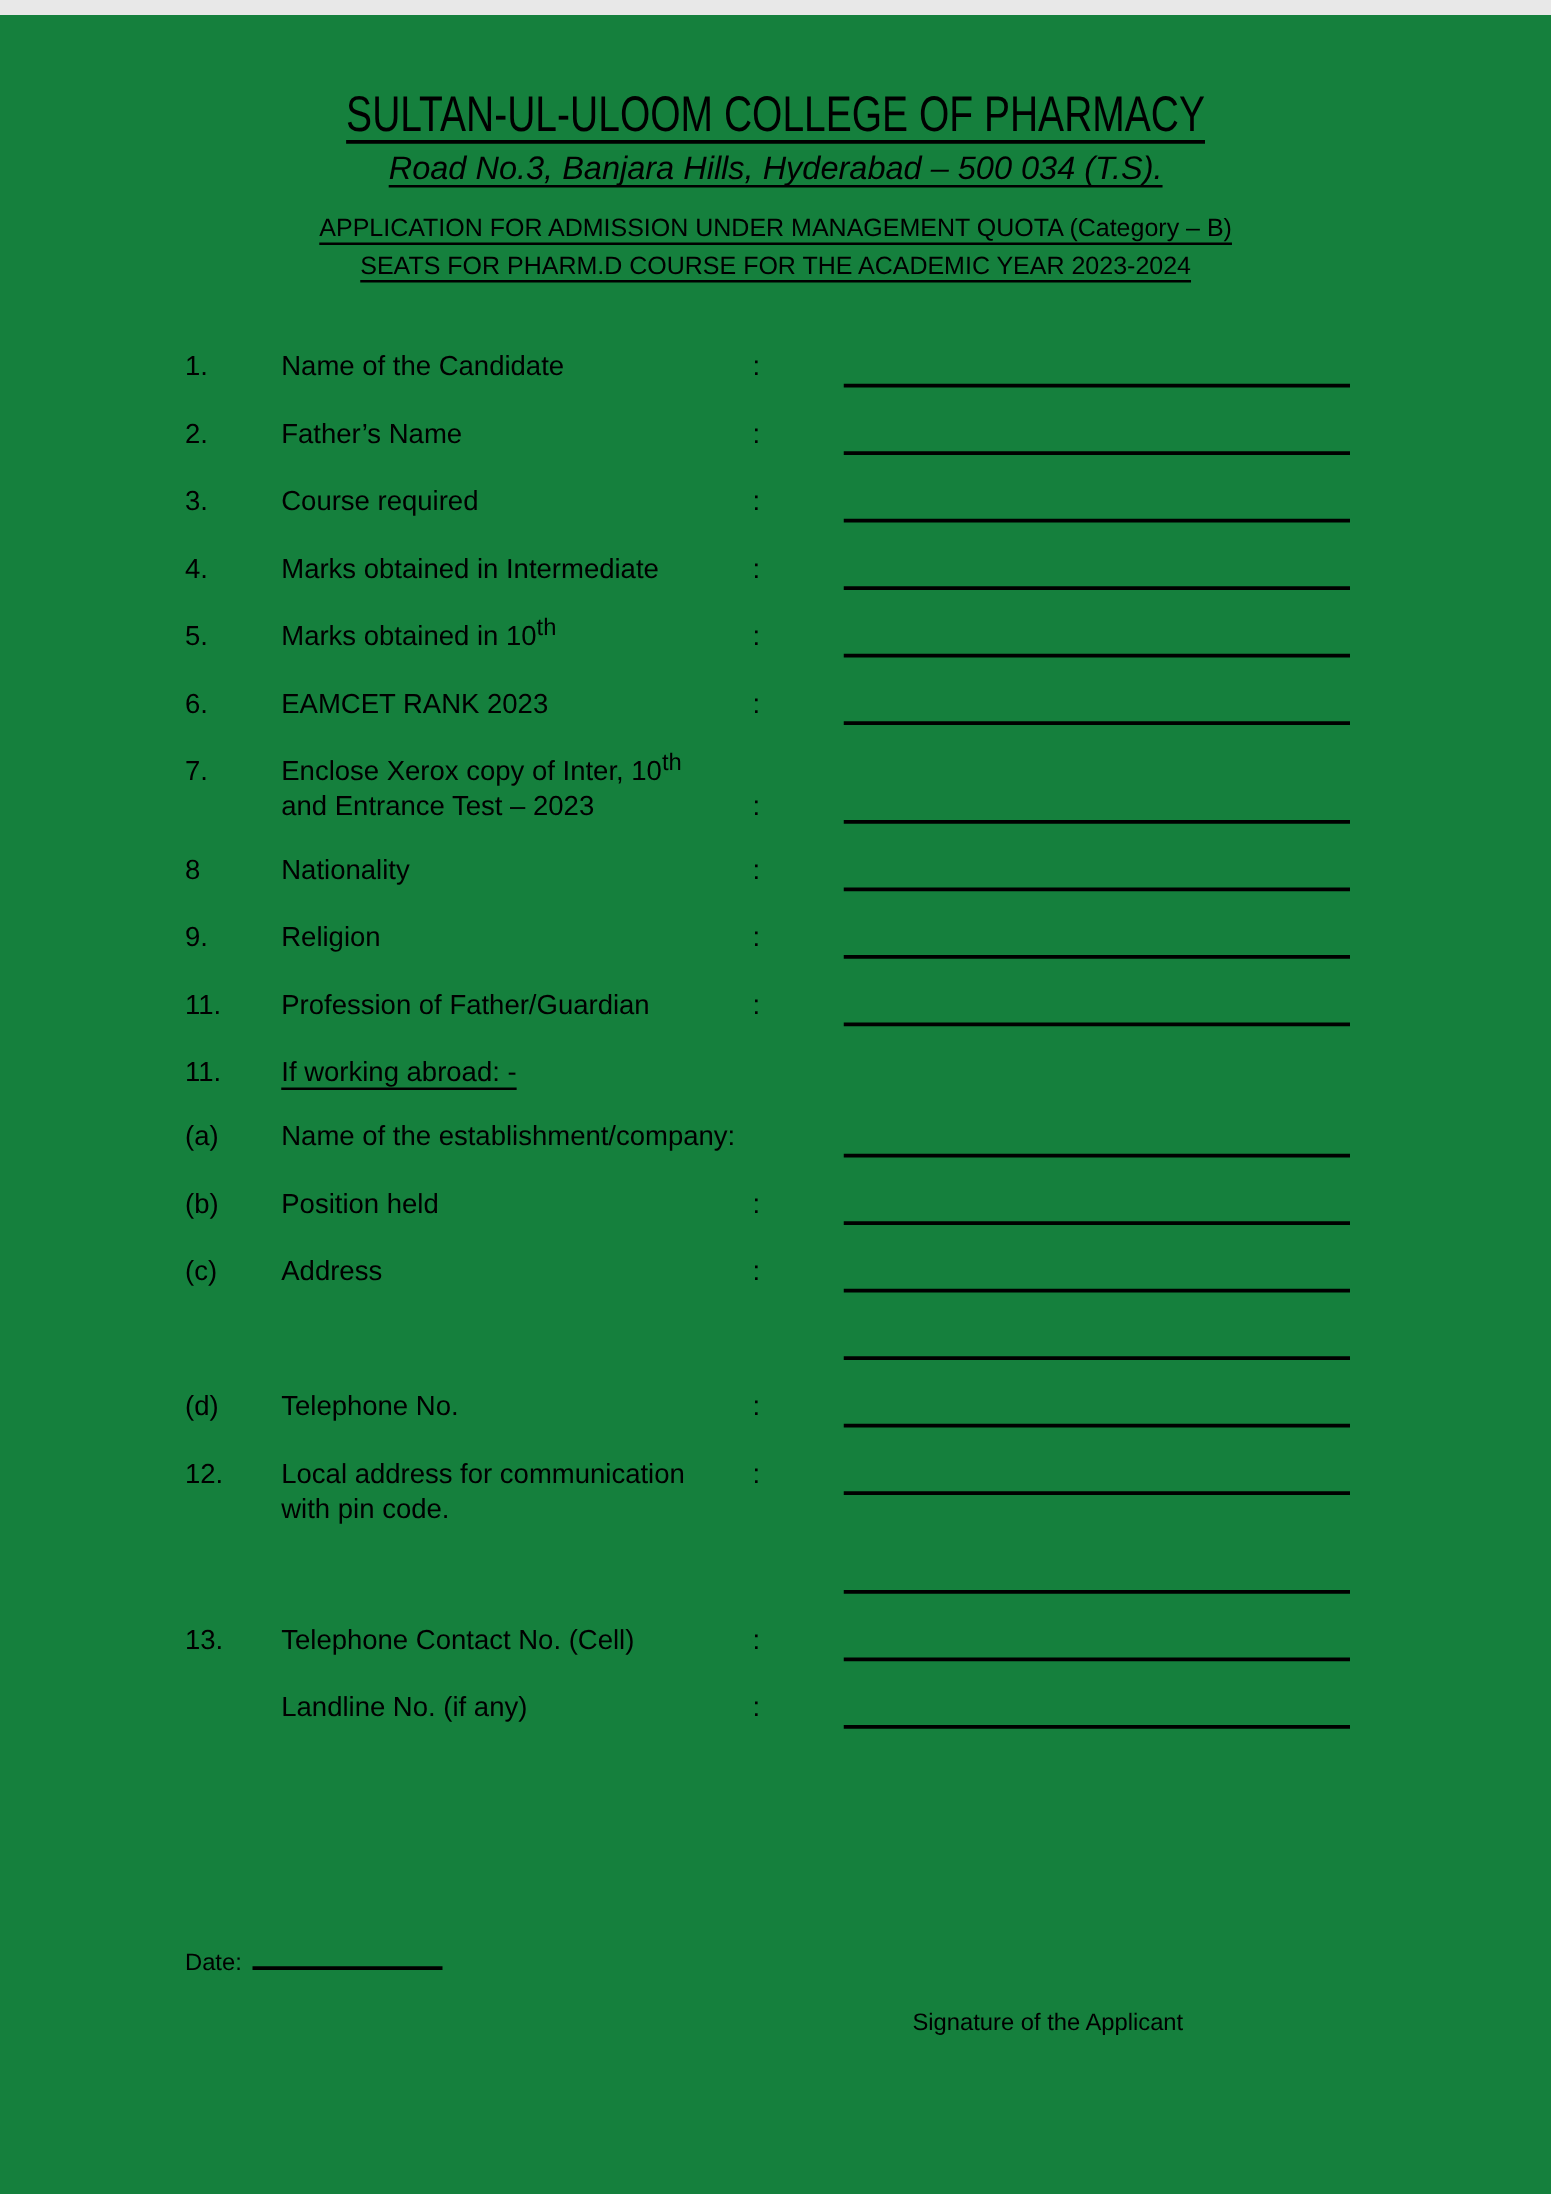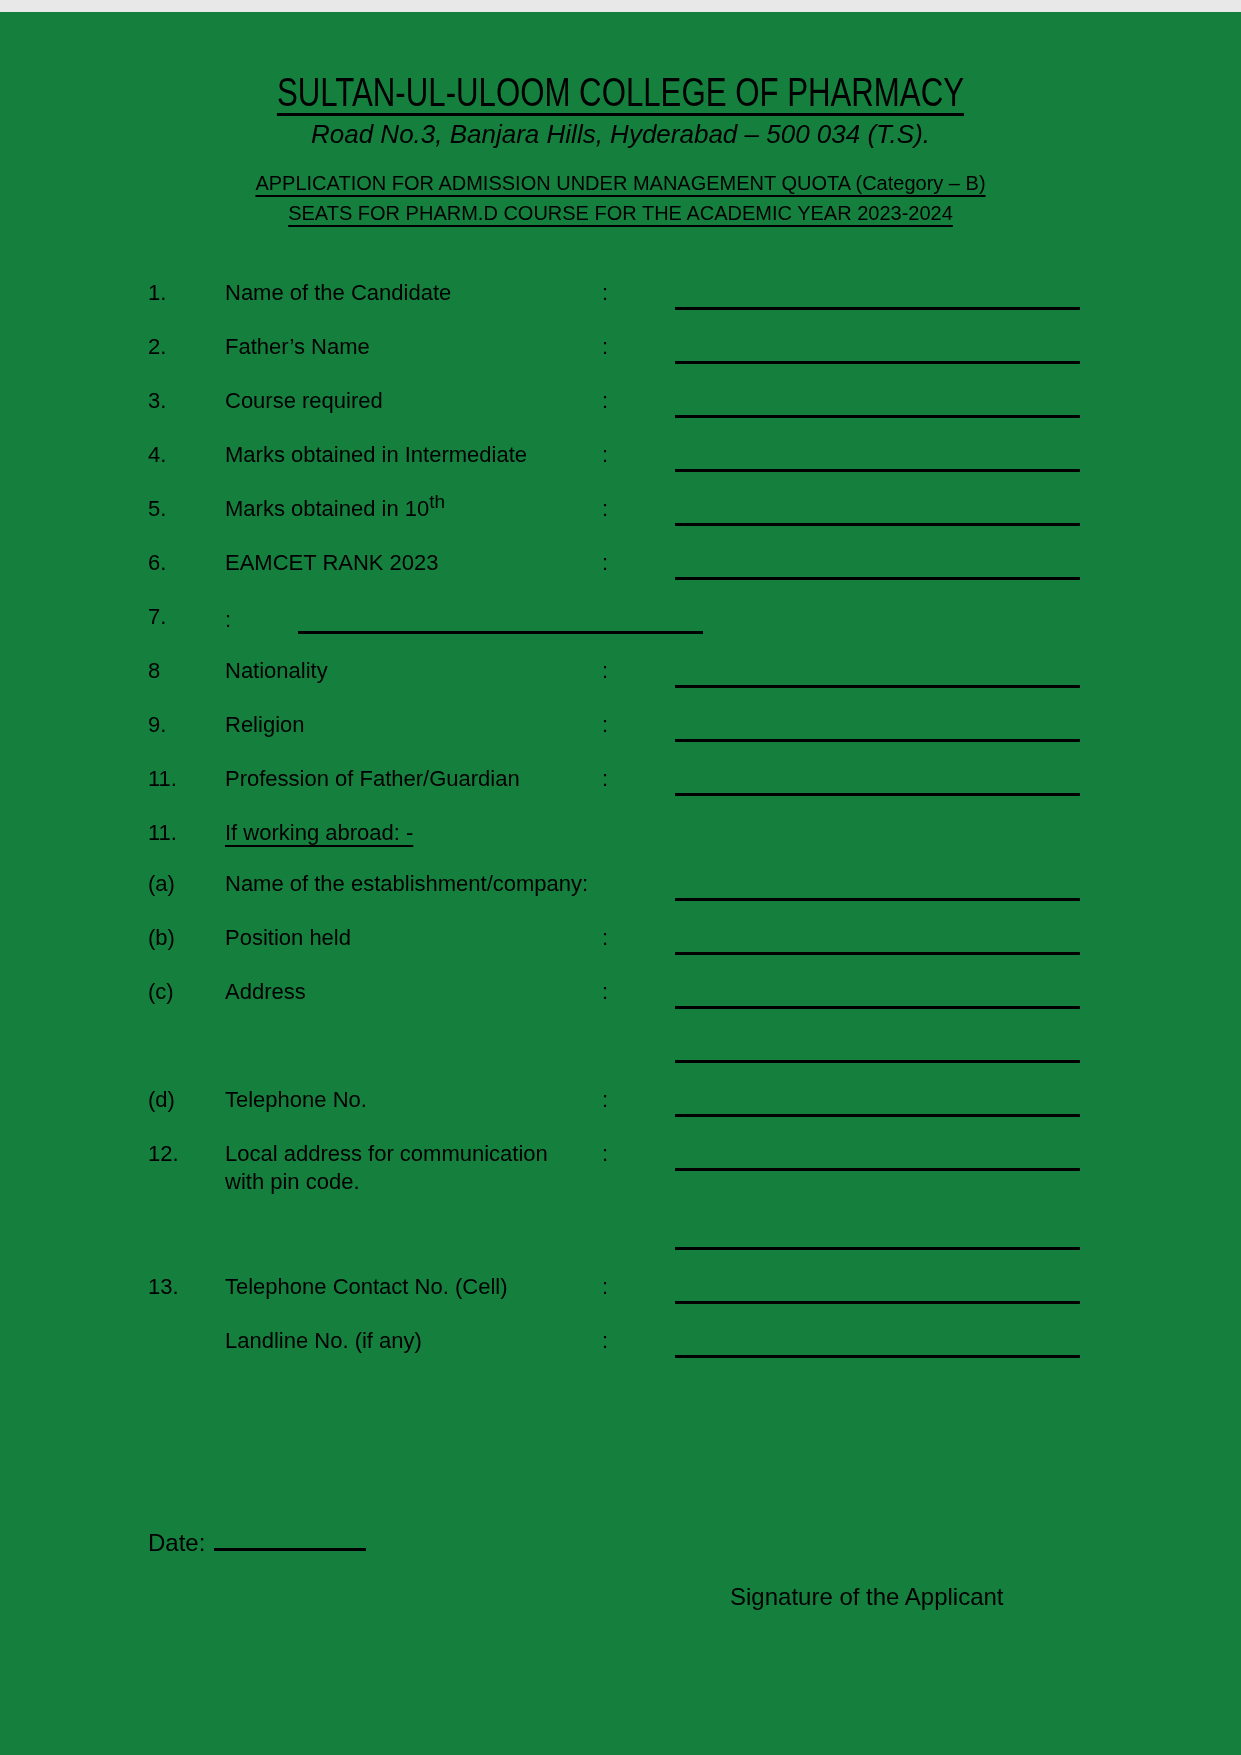--- a/index.html
+++ b/index.html
@@ -10,40 +10,40 @@
   }
   
   .header{text-align:center;}
   .title{margin:58px 0 0;font-size:40px;font-weight:400;letter-spacing:0;}
   .title span{
     display:inline-block;transform:scaleX(0.78);transform-origin:center;
     text-decoration:underline;text-decoration-thickness:3px;text-underline-offset:7px;
     white-space:nowrap;
   }
   .addr{font-size:26px;font-style:italic;margin-top:4px;}
-  .addr span{text-decoration-thickness:2px;text-underline-offset:5px;}
+  .addr span{text-decoration:underline;text-decoration-thickness:2px;text-underline-offset:5px;}
   .hl{font-size:20px;margin-top:22px;}
   .hl.second{margin-top:7px;}
   .hl span{text-decoration:underline;text-decoration-thickness:2px;text-underline-offset:5px;}
   
   .form{margin-top:54px;padding-left:148px;font-size:22px;}
   .row{display:flex;align-items:flex-start;margin-bottom:23px;line-height:28px;}
   .num{width:77px;flex:none;}
   .label{width:377px;flex:none;}
   .lbl1{white-space:nowrap;}
   .lbl1.u{text-decoration:underline;text-decoration-thickness:2px;text-underline-offset:5px;}
   .lbl2{white-space:nowrap;}
   .colon{width:73px;flex:none;}
   .linecol{width:405px;flex:none;}
   .fill-line{height:28px;border-bottom:3px solid #000;}
   .row.align-end .colon,.row.align-end .linecol{align-self:flex-end;}
   .row.extra-row{margin-top:14px;}
   sup{font-size:19px;line-height:0;}
   
-  .footer{padding-left:148px;font-size:24px;}
+  .footer{padding-left:148px;font-size:19px;}
   .date-row{margin-top:168px;}
   .date-line{display:inline-block;width:152px;height:22px;border-bottom:3px solid #000;margin-left:9px;vertical-align:baseline;}
   .signature{margin-top:26px;margin-left:582px;}
 </style>
 </head>
 <body>
 
 <div class="page">
 
   <div class="header">
@@ -109,20 +109,24 @@
         <div class="label">
           <div class="lbl1"><span>EAMCET RANK 2023</span></div>
         </div>
         <div class="colon">:</div>
         <div class="linecol">
           <div class="fill-line"></div>
         </div>
       </div>
       <div class="row align-end">
         <div class="num">7.</div>
+        <div class="label">
+          <div class="lbl1"><span>Enclose Xerox copy of Inter, 10</span><sup>th</sup></div>
+          <div class="lbl2">and Entrance Test – 2023</div>
+        </div>
         <div class="colon">:</div>
         <div class="linecol">
           <div class="fill-line"></div>
         </div>
       </div>
       <div class="row">
         <div class="num">8</div>
         <div class="label">
           <div class="lbl1"><span>Nationality</span></div>
         </div>

